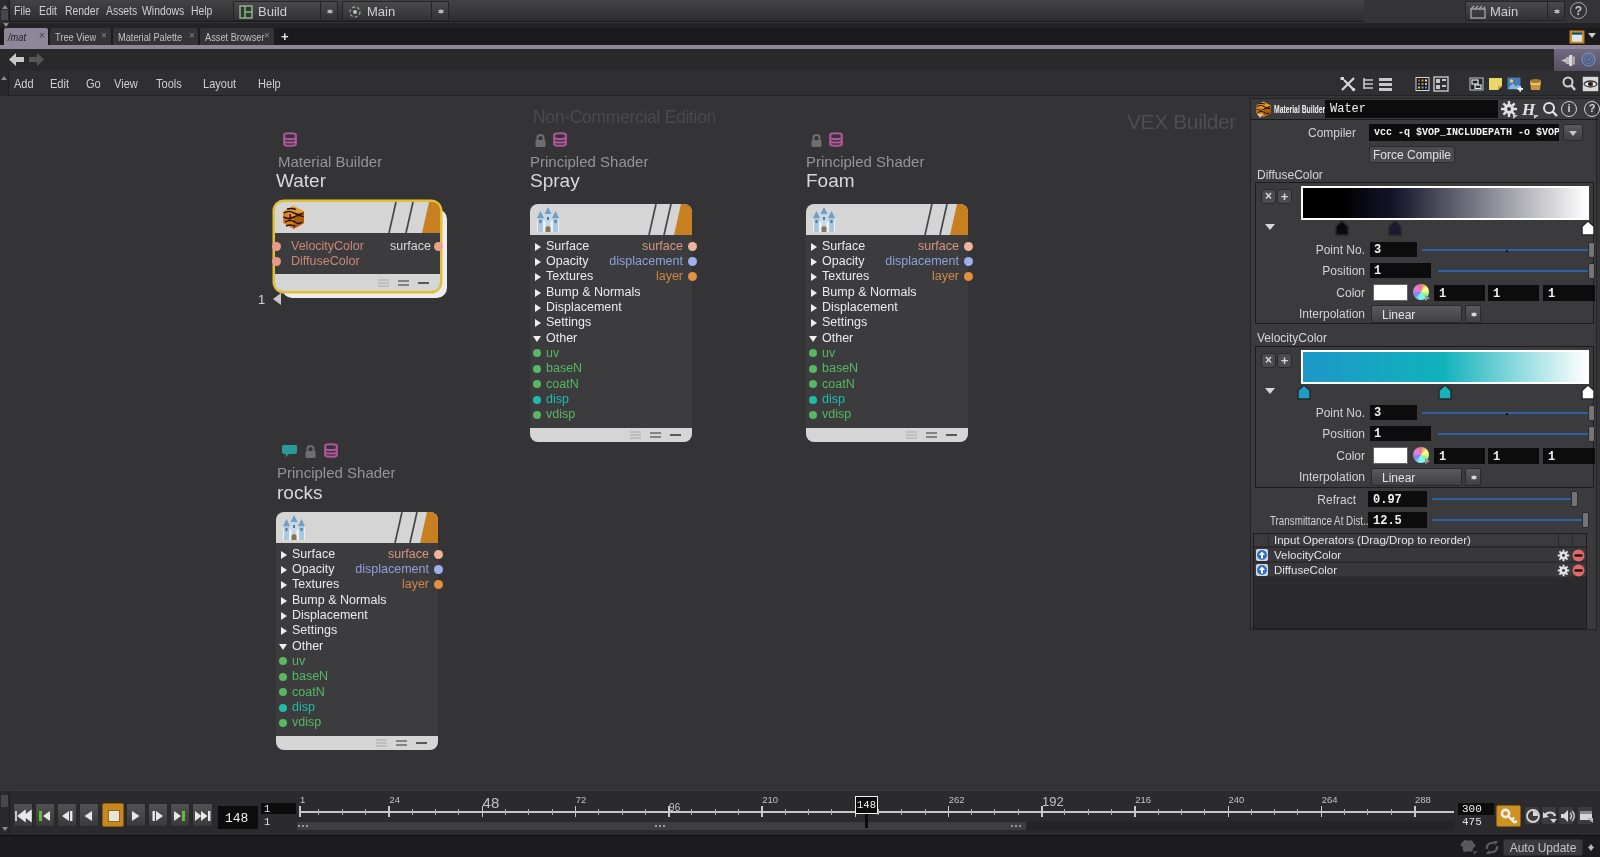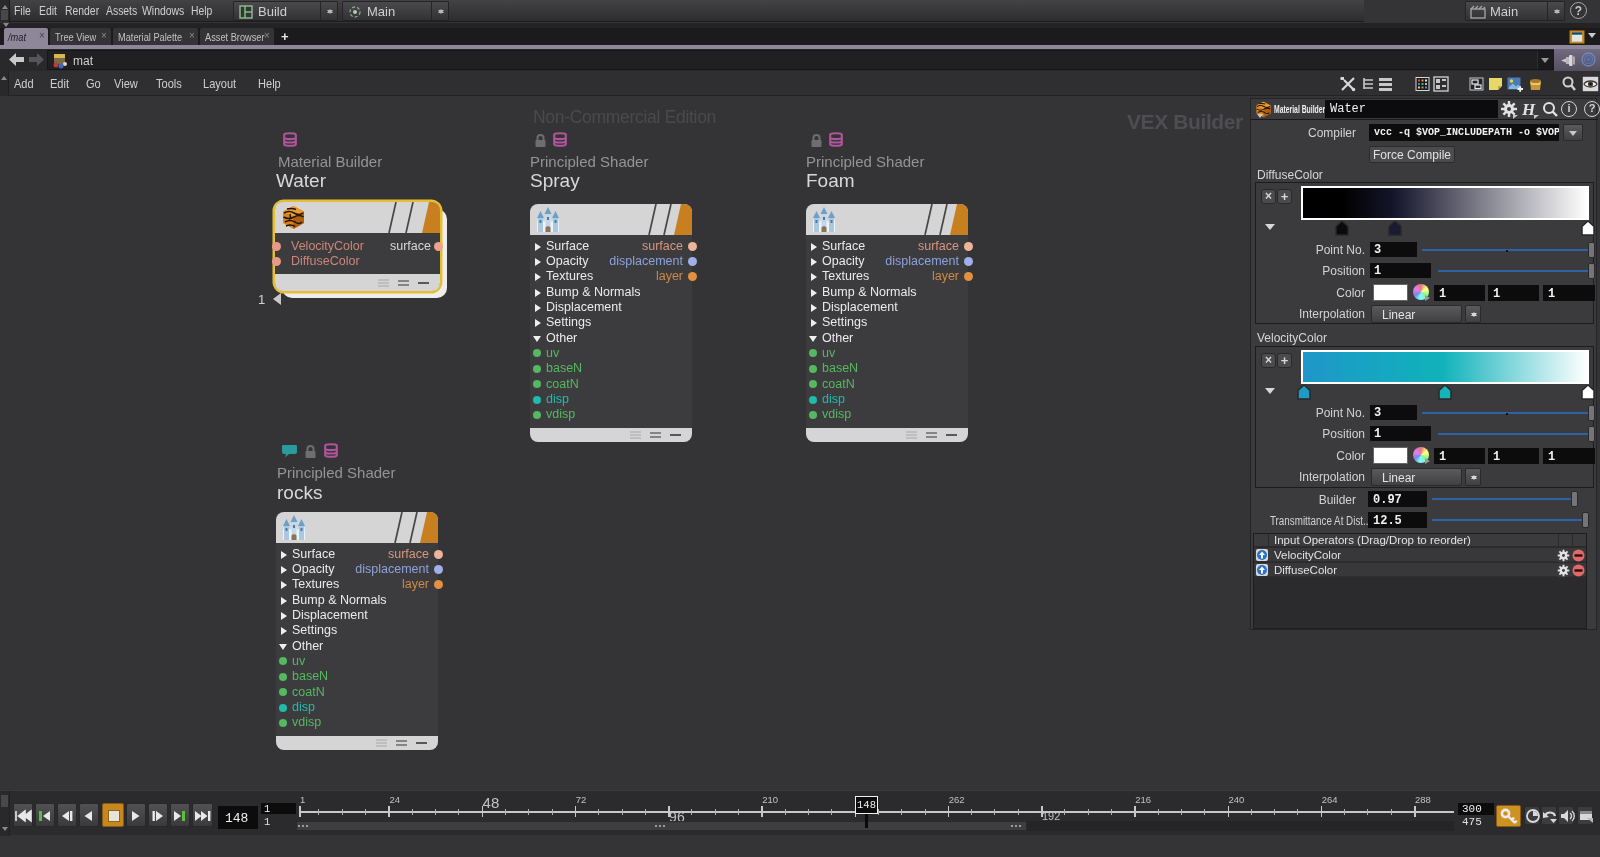--- a/index.html
+++ b/index.html
@@ -150,32 +150,20 @@
   </div>
   <div id="purple"></div>
   <div id="pathrow">
     <div class="abs" style="left:1554px;top:0;width:46px;height:22px;background:linear-gradient(#726a81,#555060)"></div>
     <svg class="abs" style="left:8px;top:3px" width="17" height="15" viewBox="0 0 17 15">
       <path d="M8 1 L1 7.5 L8 14 L8 10 L16 10 L16 5 L8 5 Z" fill="#c8c8ca"></path>
       </svg>
     <svg class="abs" style="left:28px;top:3px" width="17" height="15" viewBox="0 0 17 15">
       <path d="M9 1 L16 7.5 L9 14 L9 10 L1 10 L1 5 L9 5 Z" fill="#56565a"></path>
       </svg>
-    <div id="pathfield">
-      <svg class="abs" style="left:4px;top:2px" width="16" height="16" viewBox="0 0 16 16">
-        <rect x="2" y="1" width="11" height="10" fill="#7a6a4a"></rect>
-        <rect x="2" y="1" width="11" height="4" fill="#d8b84a"></rect>
-        <circle cx="4" cy="12" r="2.5" fill="#c23a2a"></circle>
-        <circle cx="9" cy="13" r="2.5" fill="#3a6ac2"></circle>
-        <circle cx="13" cy="11" r="2" fill="#d8d8d8"></circle>
-        </svg>
-      <span style="position:absolute;left:25px;top:3px;color:#cfcfd1;font-size:12px">mat</span>
-      <div class="abs" style="right:0;top:0;width:16px;height:18px;background:#1a1a1c;border-left:1px solid #2e2e30"></div>
-      <div class="abs" style="right:4px;top:7px;width:0;height:0;border:4px solid transparent;border-top:5px solid #98989a"></div>
-    </div>
     <svg class="abs" style="left:1560px;top:5px" width="16" height="13" viewBox="0 0 16 13">
       <path d="M1 6.5 L6 4.5 L6 8.5 Z" fill="#c8c8ca"></path>
       <rect x="6" y="3" width="3" height="7" fill="#b8b8ba"></rect>
       <rect x="9" y="1" width="3.5" height="11" rx="1" fill="#d8d8da"></rect>
       <rect x="13" y="2.5" width="2" height="8" fill="#a8a8aa"></rect>
       </svg>
     <svg class="abs" style="left:1581px;top:3px" width="15" height="15" viewBox="0 0 15 15">
       <circle cx="7.5" cy="7.5" r="6.5" fill="none" stroke="#6a8ac0" stroke-width="1.3"></circle>
       <circle cx="7.5" cy="7.5" r="4" fill="none" stroke="#5a7ab0" stroke-width="1.2"></circle>
       <circle cx="7.5" cy="7.5" r="1.8" fill="#3a7ae0"></circle>
@@ -254,21 +242,21 @@
       </svg>
     <svg class="abs" style="left:1582px;top:5px" width="17" height="16" viewBox="0 0 17 16">
       <rect x="0.8" y="0.8" width="15.4" height="14.4" fill="#dadadc"></rect>
       <path d="M2 8 C4.5 4 12.5 4 15 8 C12.5 12 4.5 12 2 8 Z" fill="#f4f4f4" stroke="#3a3a3c" stroke-width="1.3"></path>
       <circle cx="8.5" cy="8" r="2.6" fill="#4a3a2a"></circle>
         <circle cx="8.5" cy="8" r="1.1" fill="#0a0a0a"></circle>
       </svg>
   </div>
   <div id="canvas">
     <div class="abs" style="left:533px;top:11px;font-size:17.5px;color:#4a4a4d;letter-spacing:-0.3px">Non-Commercial Edition</div>
-    <div class="abs" style="left:1127px;top:14px;font-size:21px;font-weight:bold;color:#4e4e52;letter-spacing:-0.4px">VEX Builder</div>
+    <div class="abs" style="left:1127px;top:14px;font-size:21px;font-weight:normal;color:#4e4e52;letter-spacing:-0.4px">VEX Builder</div>
 
     <svg class="abs" style="left:282px;top:35px" width="16" height="17" viewBox="0 0 16 17">
       <path d="M2.2 3.5 C2.2 1.8 13.8 1.8 13.8 3.5 L13.8 13.5 C13.8 15.2 2.2 15.2 2.2 13.5 Z M2.2 6.8 C2.2 8.5 13.8 8.5 13.8 6.8 M2.2 10.2 C2.2 11.9 13.8 11.9 13.8 10.2" fill="none" stroke="#b0559c" stroke-width="2.1"></path>
       </svg>
     <div class="ntitle1" style="left:278px;top:57px">Material Builder</div>
     <div class="ntitle2" style="left:276px;top:74px">Water</div>
     <div class="nshadow" style="left:282px;top:113px;width:165px;height:89px"></div>
     <div class="node sel" style="left:275px;top:106px;width:165px;height:89px">
       <div class="nhead" style="height:31px">
         <svg class="abs" style="left:0;top:0" width="165" height="31" viewBox="0 0 165 31">
@@ -720,21 +708,21 @@
     <div class="blk" style="left:178px;top:101px;width:51px;height:16px;padding:2px 0 0 5px">1</div>
     <div class="blk" style="left:232px;top:101px;width:51px;height:16px;padding:2px 0 0 5px">1</div>
     <div class="blk" style="left:287px;top:101px;width:52px;height:16px;padding:2px 0 0 5px">1</div>
     <div class="plab" style="left:0;top:123px;width:109px">Interpolation</div>
     <div class="drop" style="left:115px;top:121px;width:91px;height:18px;font-size:12px;padding:2px 0 0 10px">Linear</div>
     <div class="abs" style="left:209px;top:121px;width:16px;height:18px;background:linear-gradient(#5a5a5d,#404043);border:1px solid #2a2a2c;border-radius:2px">
       <div class="abs" style="left:4.5px;top:2.5px;width:0;height:0;border:3px solid transparent;border-bottom:4px solid #d8d8da"></div>
       <div class="abs" style="left:4.5px;bottom:2.5px;width:0;height:0;border:3px solid transparent;border-top:4px solid #d8d8da"></div>
         </div>
     </div>
-    <div class="plab" style="left:0;top:394px;width:105px">Builder</div>
+    <div class="plab" style="left:0;top:394px;width:105px">Refract</div>
     <div class="blk" style="left:117px;top:392px;width:59px;height:16px;padding:2px 0 0 5px">0.97</div>
     <div class="slider" style="left:181px;top:392px;width:150px">
         <div class="line" style="right:10px"></div>
         <div class="hndl" style="right:4px"></div>
       </div>
     <div class="plab" style="left:0;top:415px;width:105px;white-space:nowrap;transform:scaleX(0.82);transform-origin:right">Transmittance At Dist...</div>
     <div class="blk" style="left:117px;top:413px;width:59px;height:16px;padding:2px 0 0 5px">12.5</div>
     <div class="slider" style="left:181px;top:413px;width:157px">
         <div class="line" style="right:5px"></div>
         <div class="hndl" style="right:0"></div>
@@ -899,25 +887,25 @@
   <div class="abs" style="left:1297.4px;top:17.5px;width:1px;height:6px;background:#b0b0b2"></div>
   <div class="abs" style="left:1320.8px;top:15px;width:1.5px;height:11px;background:#c8c8ca"></div>
   <div class="abs" style="left:1344.1px;top:17.5px;width:1px;height:6px;background:#b0b0b2"></div>
   <div class="abs" style="left:1367.4px;top:17.5px;width:1px;height:6px;background:#b0b0b2"></div>
   <div class="abs" style="left:1390.7px;top:17.5px;width:1px;height:6px;background:#b0b0b2"></div>
   <div class="abs" style="left:1414.0px;top:15px;width:1.5px;height:11px;background:#c8c8ca"></div>
   <div class="abs" style="left:300.0px;top:3px;font-size:9.5px;color:#c2c2c4">1</div>
   <div class="abs" style="left:389.4px;top:3px;font-size:9.5px;color:#c2c2c4">24</div>
   <div class="abs" style="left:482.6px;top:3px;font-size:15px;color:#c2c2c4">48</div>
   <div class="abs" style="left:575.8px;top:3px;font-size:9.5px;color:#c2c2c4">72</div>
-  <div class="abs" style="left:669.1px;top:18px;font-size:14px;color:#c2c2c4">96</div>
+  <div class="abs" style="left:669.1px;top:11px;font-size:10px;color:#c2c2c4">96</div>
   <div class="abs" style="left:762.3px;top:3px;font-size:9.5px;color:#c2c2c4">210</div>
   <div class="abs" style="left:855.6px;top:3px;font-size:9.5px;color:#c2c2c4">144</div>
   <div class="abs" style="left:948.8px;top:3px;font-size:9.5px;color:#c2c2c4">262</div>
-  <div class="abs" style="left:1042.0px;top:19px;font-size:11px;color:#c2c2c4">192</div>
+  <div class="abs" style="left:1042.0px;top:3px;font-size:13px;color:#c2c2c4">192</div>
   <div class="abs" style="left:1135.3px;top:3px;font-size:9.5px;color:#c2c2c4">216</div>
   <div class="abs" style="left:1228.5px;top:3px;font-size:9.5px;color:#c2c2c4">240</div>
   <div class="abs" style="left:1321.8px;top:3px;font-size:9.5px;color:#c2c2c4">264</div>
   <div class="abs" style="left:1415.0px;top:3px;font-size:9.5px;color:#c2c2c4">288</div>
   <div class="abs" style="left:296px;top:29.5px;width:1158px;height:10px;background:#252527"></div>
   <div class="abs" style="left:296px;top:29.5px;width:731px;height:10px;background:#3e3e41;border:1px solid #2a2a2c"></div>
   <div class="abs" style="left:298px;top:33.5px;width:12px;height:2px;background:repeating-linear-gradient(to right,#9a9a9c 0 2px,transparent 2px 4px)"></div>
   <div class="abs" style="left:655px;top:33.5px;width:12px;height:2px;background:repeating-linear-gradient(to right,#9a9a9c 0 2px,transparent 2px 4px)"></div>
   <div class="abs" style="left:1011px;top:33.5px;width:12px;height:2px;background:repeating-linear-gradient(to right,#9a9a9c 0 2px,transparent 2px 4px)"></div>
   <div class="abs" style="left:855px;top:4.5px;width:23px;height:18px;background:#0d0d0d;border:1.5px solid #f0f0f0;color:#f0f0f0;font-size:10.5px;text-align:center;padding-top:2.5px;font-family:'Liberation Mono', monospace">148</div>
@@ -950,13 +938,29 @@
         </svg>
       </div>
   <div class="abs" style="left:1577px;top:15px;width:16px;height:19px;background:#3c3c3f;border:1px solid #2a2a2c;border-radius:2px">
         <svg class="abs" style="left:0;top:1px" width="16" height="16" viewBox="0 0 16 16">
           <rect x="2" y="3" width="12" height="9" fill="#d8d8da"></rect>
           <rect x="2" y="3" width="12" height="3" fill="#8a8a8c"></rect>
           <polygon points="9,10 15,10 15,15" fill="#b8b8ba"></polygon>
         </svg>
       </div>
   </div>
+  <div id="statusbar" style="position:absolute;top:835px;left:0;width:1600px;height:22px;background:#1c1c1e;border-top:1px solid #0e0e10">
+  <svg class="abs" style="left:1458px;top:3px" width="22" height="17" viewBox="0 0 22 17">
+  <path d="M5 8 C2 8 2 4 5 3 C5 1 9 0 10 2 C13 0 16 2 15 4 C18 5 18 8 15 9 C16 12 12 14 10 12 C8 14 4 13 5 10 Z" fill="#5a5a5c"></path>
+  <polygon points="15,12 20,12 16,16" fill="#4a4a4c"></polygon>
+      </svg>
+  <svg class="abs" style="left:1484px;top:4px" width="16" height="15" viewBox="0 0 16 15">
+  <path d="M3 9 C2 5 6 2 10 3 M13 6 C14 10 10 13 6 12" stroke="#5a5a5c" stroke-width="2.2" fill="none"></path>
+  <polygon points="9,1 14,1 11.5,5" fill="#5a5a5c"></polygon>
+        <polygon points="2,14 7,14 4.5,10" fill="#5a5a5c"></polygon>
+      </svg>
+  <div class="abs" style="left:1503px;top:3px;width:80px;height:17px;background:#3a3a3d;border:1px solid #2a2a2c;border-radius:2px;text-align:center;font-size:12px;color:#c6c6c8;padding-top:1px">Auto Update</div>
+  <div class="abs" style="left:1585px;top:3px;width:12px;height:17px">
+  <div class="abs" style="left:2.5px;top:2px;width:0;height:0;border:3.5px solid transparent;border-bottom:4.5px solid #b8b8ba"></div>
+  <div class="abs" style="left:2.5px;bottom:2px;width:0;height:0;border:3.5px solid transparent;border-top:4.5px solid #b8b8ba"></div>
+      </div>
+  </div>
 </div>
 
 </body></html>

